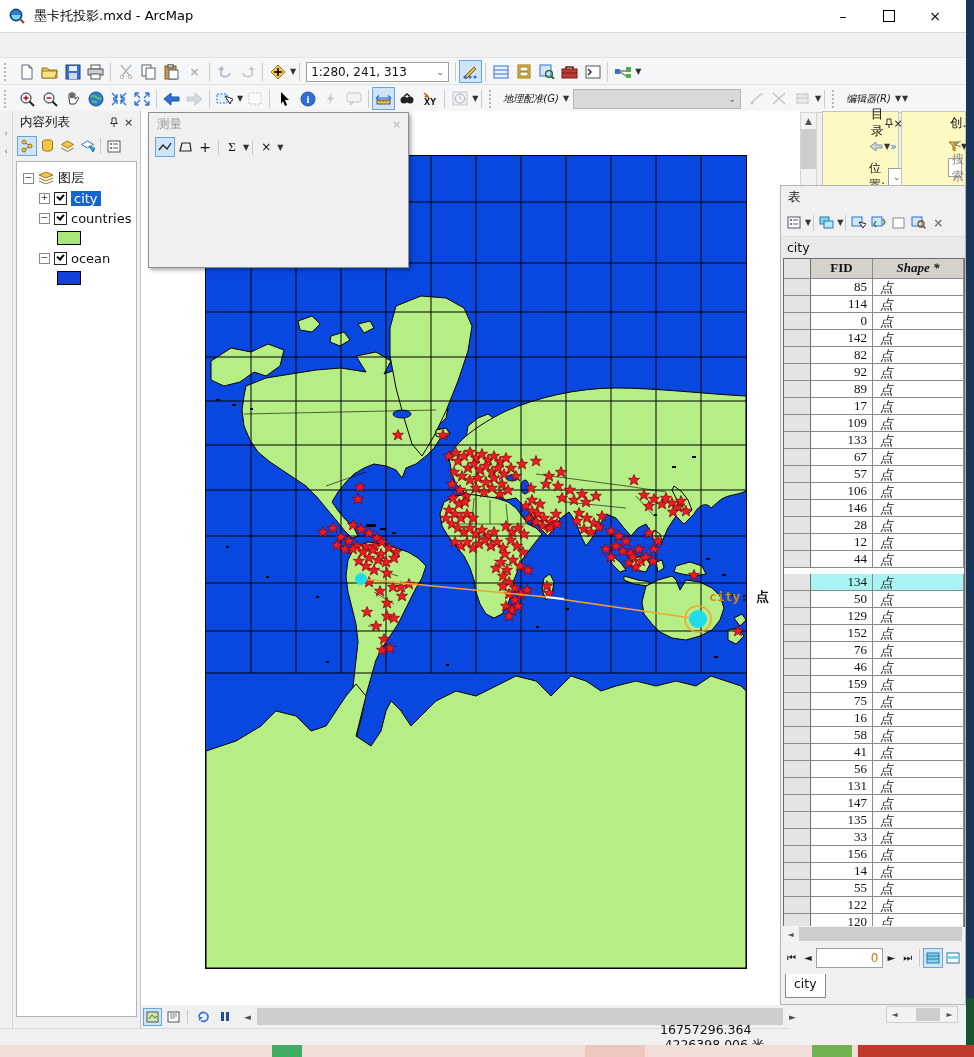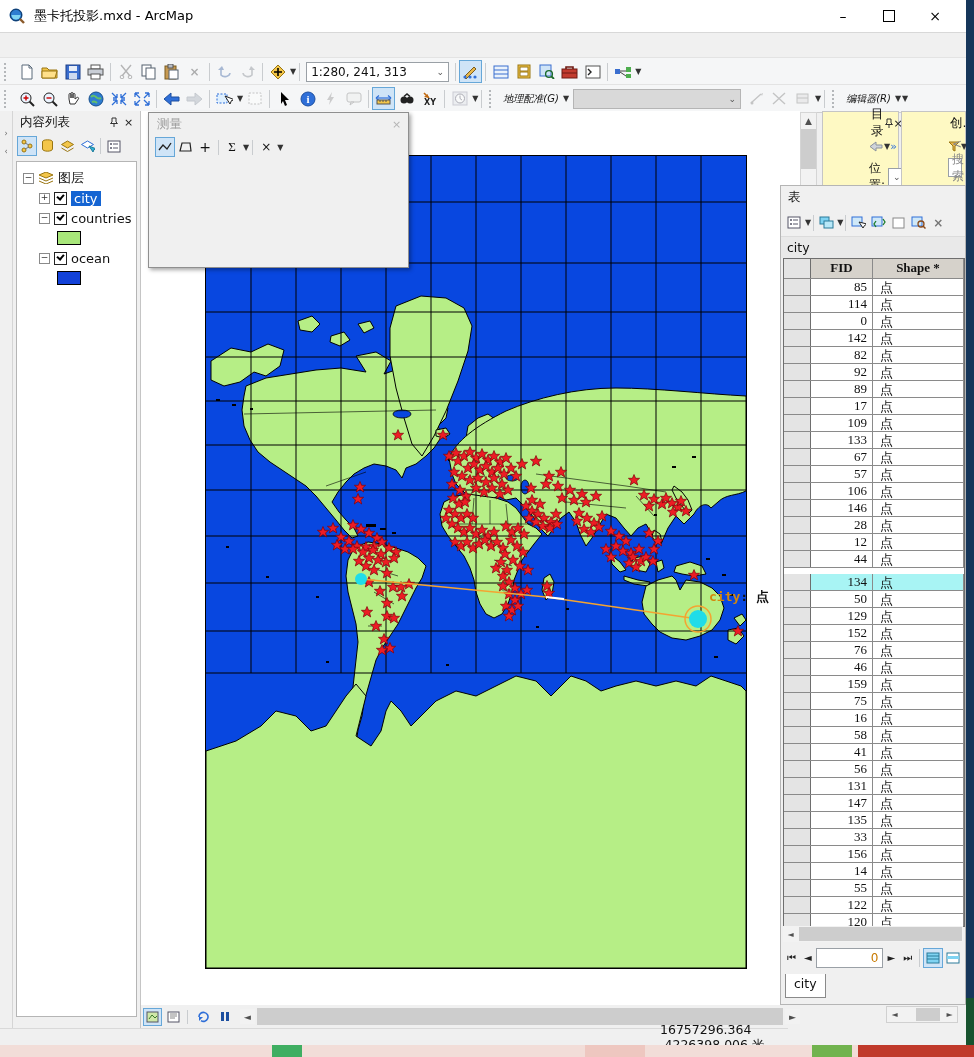--- a/index.html
+++ b/index.html
@@ -75,21 +75,21 @@
   #tablepanel{left:780px;top:185px;width:186px;height:820px;background:#f0f0f0;border:1px solid #b5b5b5;box-sizing:border-box;}
   #tp-title{height:23px;display:flex;align-items:center;padding-left:7px;font-size:12.5px;}
   #tp-tools{height:27px;display:flex;align-items:center;padding-left:3px;border-bottom:1px solid #dcdcdc;}
   #tp-source{height:21px;display:flex;align-items:center;padding-left:6px;background:#e9e9e9;font-size:12.5px;}
   #tp-grid{position:absolute;left:2px;top:72px;width:180px;height:667px;background:#fff;border:1px solid #6e6e6e;overflow:hidden;font-family:"Liberation Serif",serif;font-size:13px;}
   .trow{display:flex;height:17px;box-sizing:border-box;border-bottom:1px solid #8a8a8a;}
   .trow.head{font-weight:bold;height:20px;background:#d6d2cb;}
   .tcell{box-sizing:border-box;border-right:1px solid #8a8a8a;overflow:hidden;white-space:nowrap;}
   .c-sel{width:27px;background:#e4e4e4;border-right:1px solid #6e6e6e;}
   .c-fid{width:62px;text-align:right;padding-right:5px;}
-  .c-shape{flex:1;padding-left:7px;}
+  .c-shape{flex:1;padding-left:7px;font-style:italic;}
   .head .c-fid,.head .c-shape{text-align:center;padding:1px 0 0 0;}
   .trow.selrow{background:#a8f4f4;margin-top:6px;}
   #tp-hscroll{position:absolute;left:2px;top:740px;width:180px;height:16px;background:#f2f2f2;display:flex;align-items:center;}
   #tp-hthumb{flex:1;height:14px;background:#cdcdcd;margin:0 1px;}
   #tp-nav{position:absolute;left:2px;top:758px;width:180px;height:27px;display:flex;align-items:center;}
   .navg{font-size:10px;color:#222;margin:0 4px;}
   #rec-num{width:62px;height:18px;background:#fff;border:1px solid #9aa0a6;text-align:right;padding-right:4px;line-height:18px;font-size:12px;color:#c87a00;}
   #tp-tab{position:absolute;left:4px;top:788px;height:21px;background:#fff;border:1px solid #8a8a8a;border-top:none;padding:2px 8px 0 8px;font-size:12.5px;}
   #mini-hscroll{left:886px;top:1006px;width:72px;height:17px;background:#f2f2f2;border:1px solid #d0d0d0;display:flex;align-items:center;box-sizing:border-box;}
   #mini-hthumb{width:24px;height:13px;background:#cdcdcd;margin-left:14px;}

